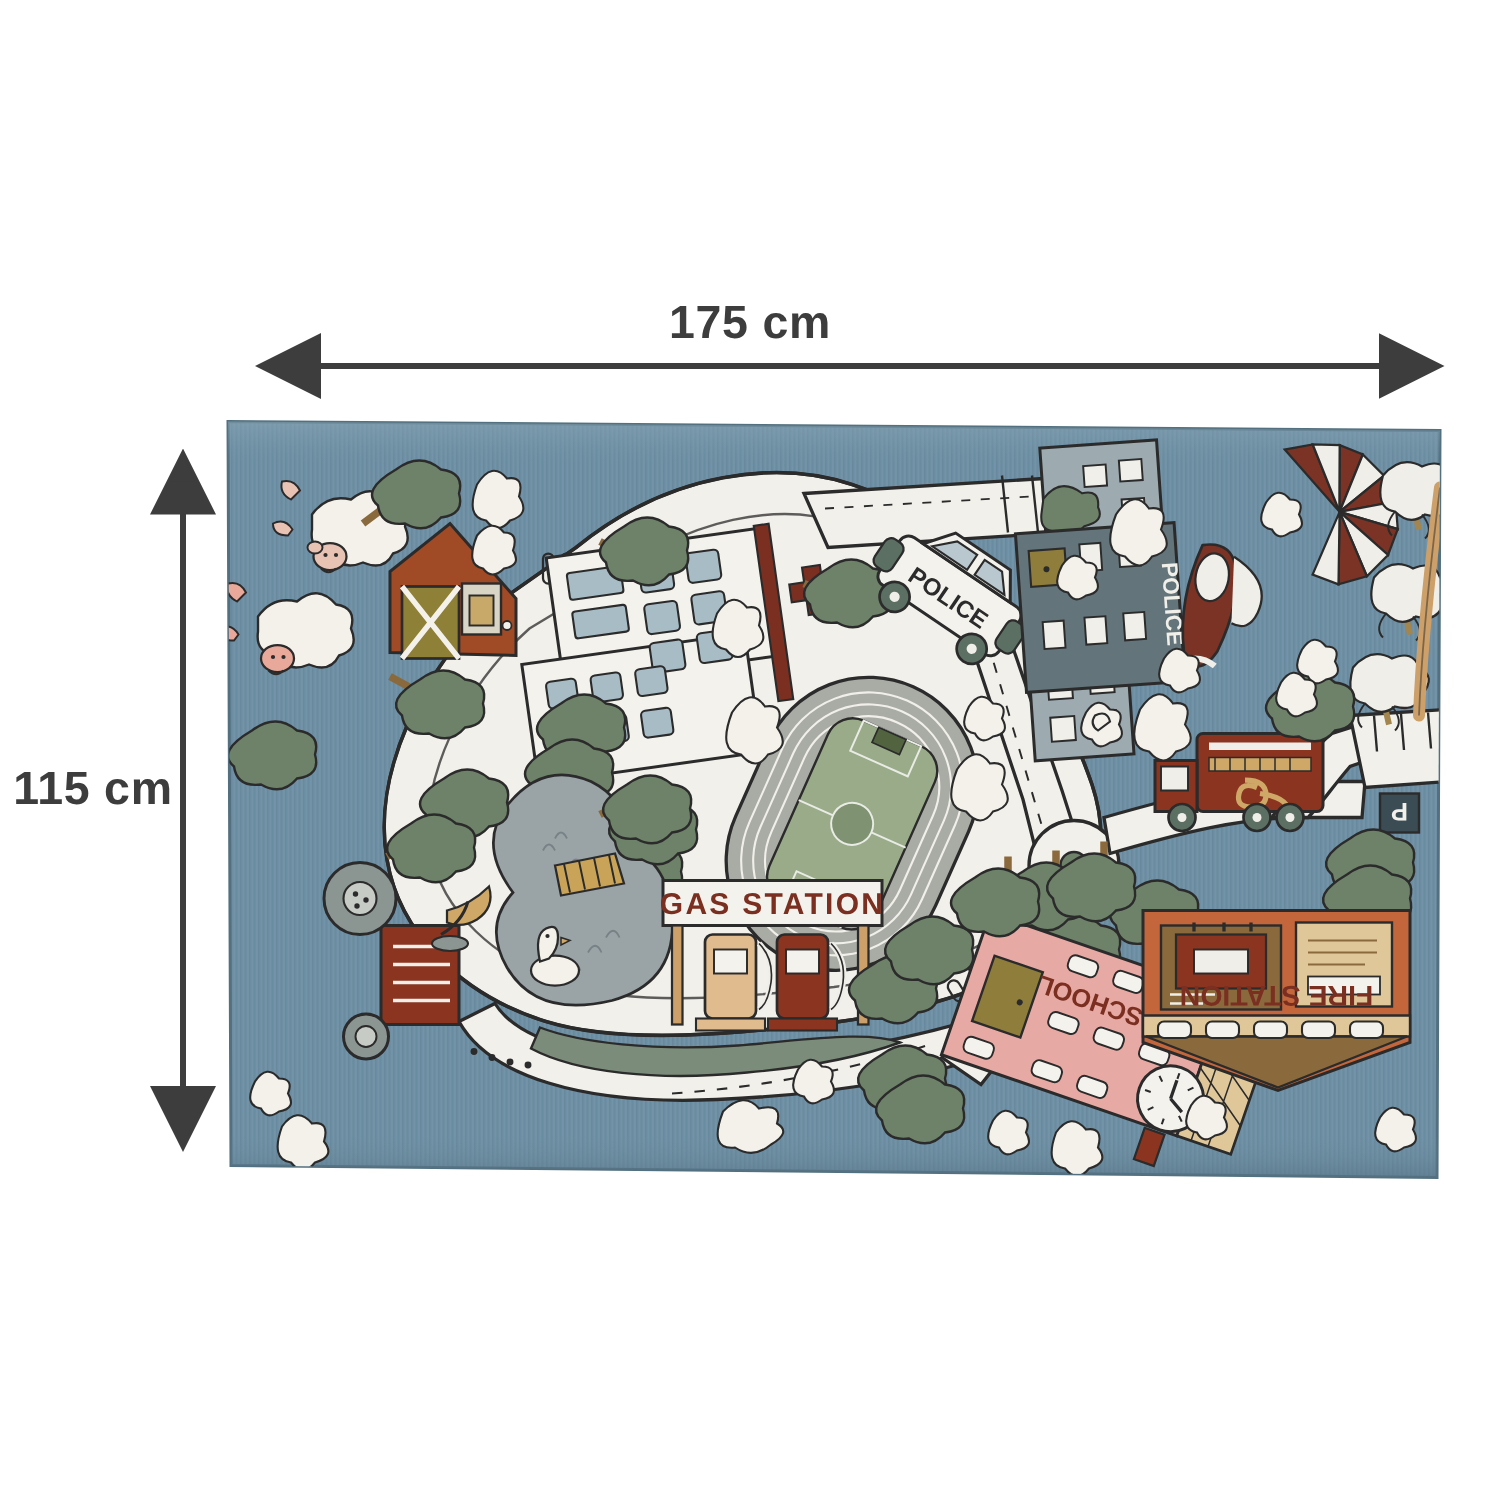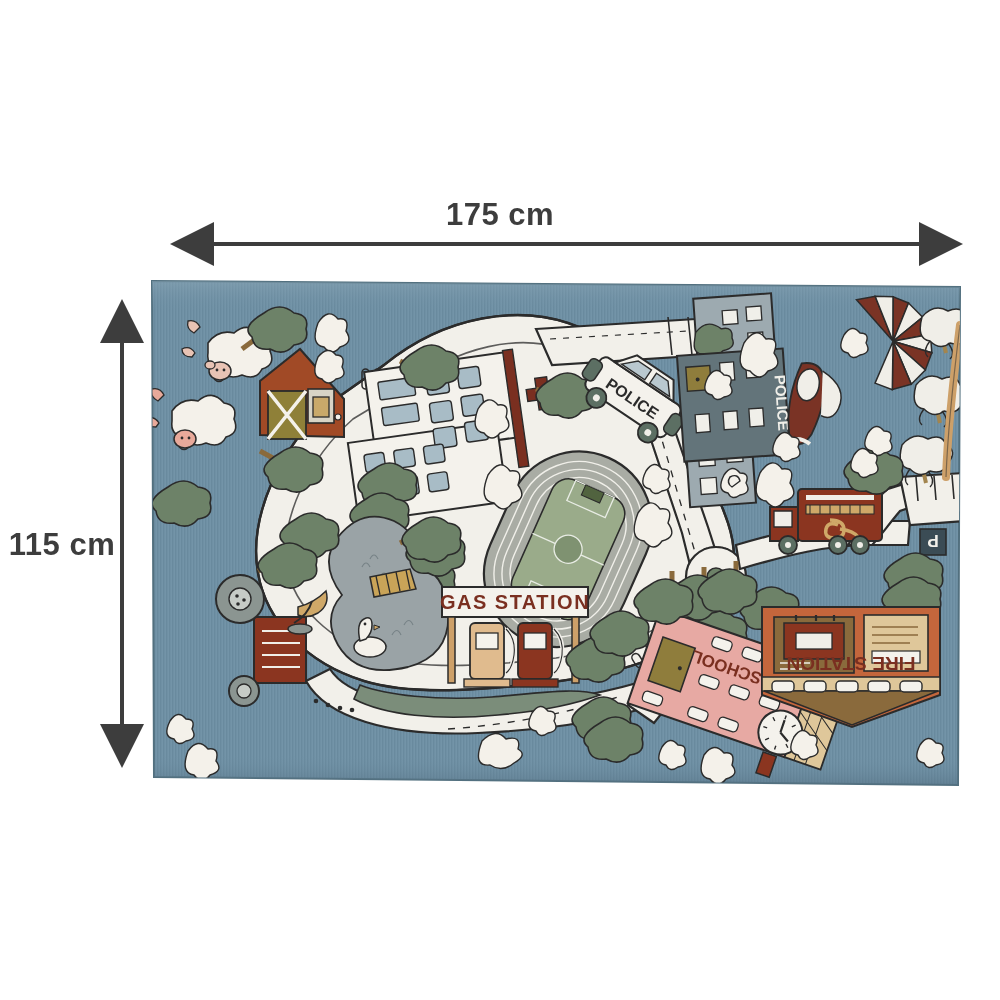--- a/index.html
+++ b/index.html
@@ -30,21 +30,21 @@
   }
   #width-label {
     left: 0;
     top: 197px;
     width: 1000px;
     text-align: center;
     font-size: 31px;
   }
   #height-label {
     left: 2px;
-    top: 527px;
+    top: 508px;
     width: 120px;
     text-align: center;
     font-size: 31px;
   }
   #rug-wrap {
     position: absolute;
     left: 148px;
     top: 277px;
     width: 816px;
     height: 514px;

